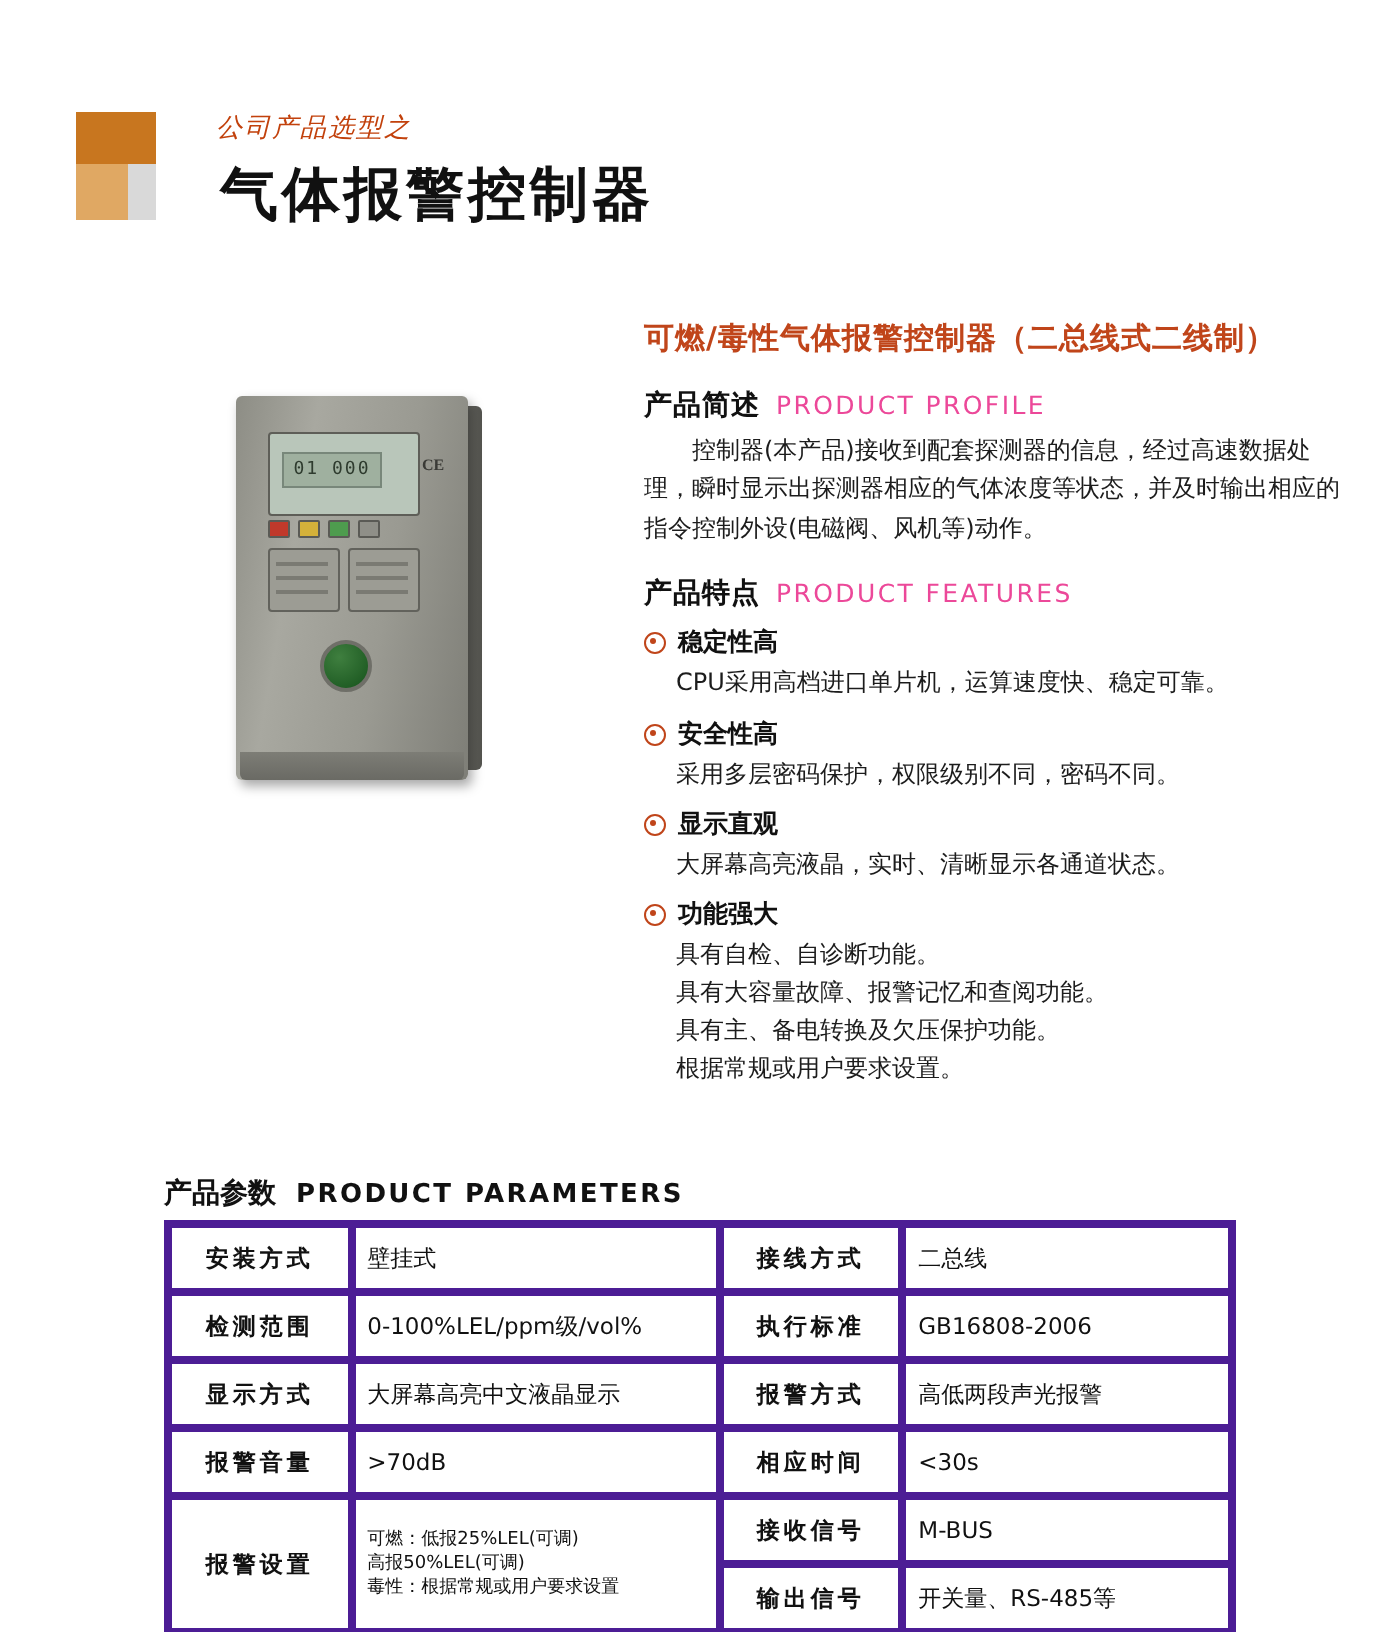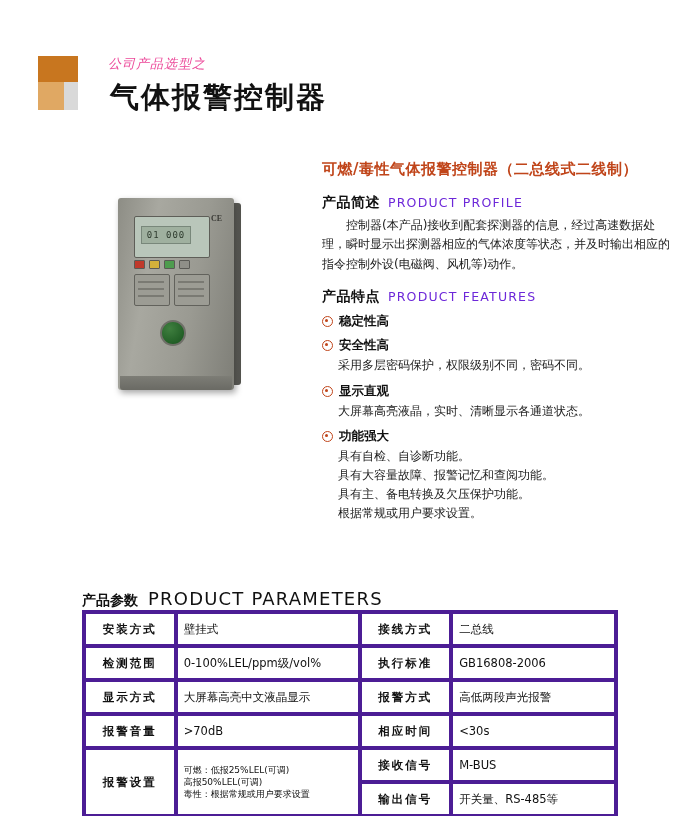--- a/index.html
+++ b/index.html
@@ -40,21 +40,21 @@
     left: 64px; top: 82px;
     width: 14px; height: 28px;
     background: #d9d9d9;
   }
   .header-sub {
     position: absolute;
     left: 108px; top: 55px;
     font-size: 13px;
     font-style: italic;
     letter-spacing: 1px;
-    color: #ec4899;
+    color: #c2410c;
     font-family: "DejaVu Sans", "Liberation Sans", sans-serif;
   }
   .header-title {
     position: absolute;
     left: 110px; top: 78px;
     font-size: 29px;
     font-weight: bold;
     letter-spacing: 2px;
     color: #111;
   }
@@ -107,21 +107,21 @@
     display: flex;
     align-items: center;
     justify-content: center;
     font-family: "DejaVu Sans Mono", monospace;
     font-size: 9px;
     color: #2e3b2e;
     letter-spacing: 1px;
   }
   .device-ce {
     position: absolute;
-    left: 93px; top: 16px;
+    left: 93px; top: 30px;
     font-size: 8px;
     font-weight: bold;
     color: #3a3a36;
     font-family: Liberation Serif, serif;
   }
   .device-leds {
     position: absolute;
     left: 16px; top: 62px;
     width: 74px; height: 8px;
     display: flex;
@@ -177,21 +177,21 @@
     font-weight: bold;
     color: #111;
     margin: 0 0 4px 0;
     letter-spacing: 0.5px;
   }
   .sec-head .en {
     font-weight: normal;
     font-size: 12.5px;
     letter-spacing: 1.2px;
     margin-left: 8px;
-    color: #6d28d9;
+    color: #ec4899;
   }
   .para {
     font-size: 12px;
     line-height: 1.62;
     color: #1c1c1c;
     text-indent: 24px;
     margin: 0 0 0 0;
   }
   .features {
     margin-top: 14px;
@@ -231,22 +231,22 @@
 
   
   .params-head {
     position: absolute;
     left: 82px; top: 588px;
     font-size: 14px;
     font-weight: bold;
     color: #111;
   }
   .params-head .en {
-    font-weight: normal;
-    font-size: 18px;
+    font-weight: bold;
+    font-size: 13px;
     letter-spacing: 1.2px;
     margin-left: 10px;
   }
   table.params {
     position: absolute;
     left: 82px; top: 610px;
     width: 536px;
     border-collapse: collapse;
     font-size: 11.5px;
     color: #111;
@@ -326,20 +326,23 @@
 
   <div class="features">
     <div class="sec-head">
       <span>产品特点</span><span class="en">PRODUCT FEATURES</span>
     </div>
 
     <div class="feat-item">
       <div class="feat-title">
         <span class="bullet"></span>
         <span>稳定性高</span>
+      </div>
+      <div class="feat-lines">
+        <div>CPU采用高档进口单片机，运算速度快、稳定可靠。</div>
       </div>
     </div>
 
     <div class="feat-item">
       <div class="feat-title">
         <span class="bullet"></span>
         <span>安全性高</span>
       </div>
       <div class="feat-lines">
         <div>采用多层密码保护，权限级别不同，密码不同。</div>

